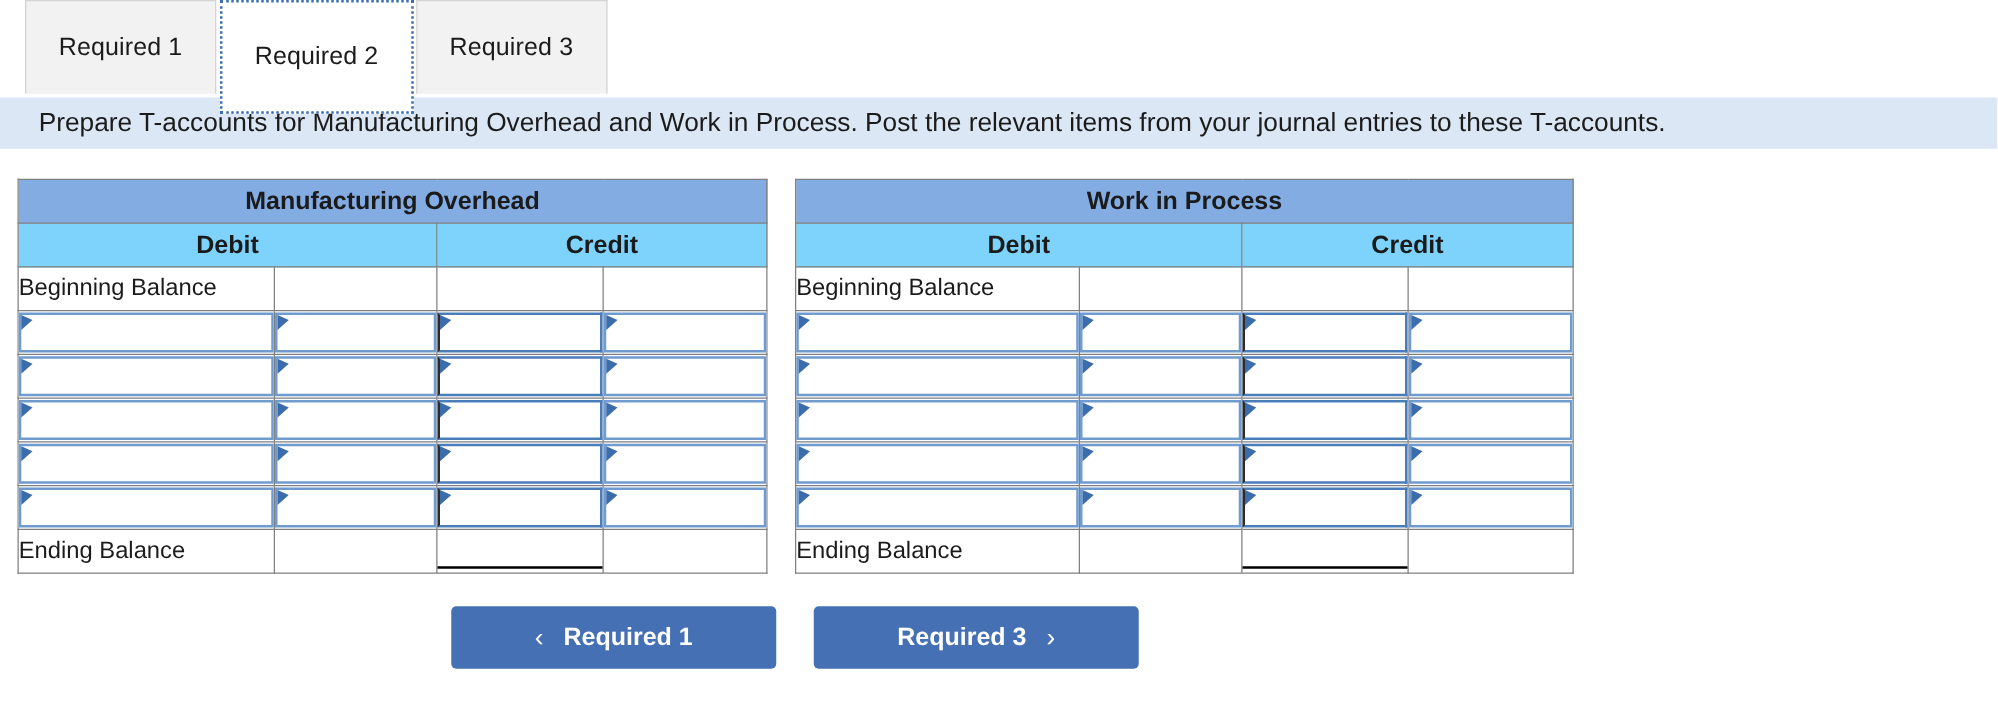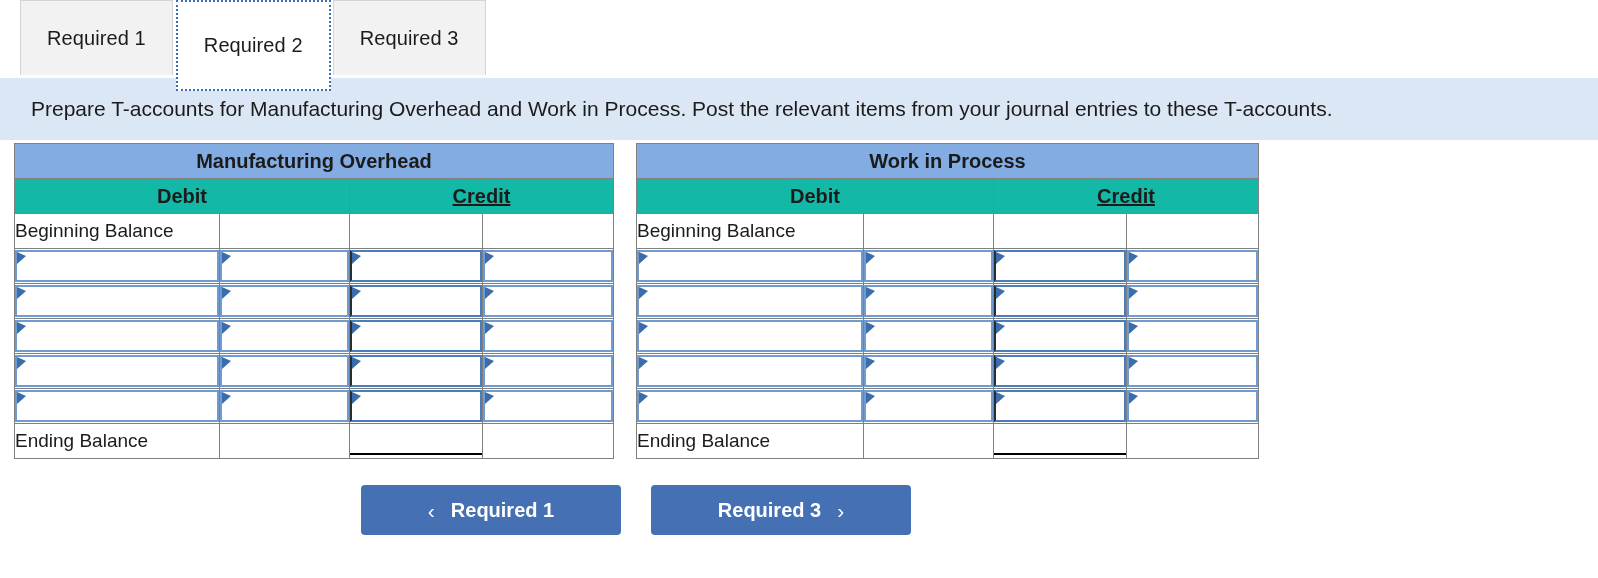--- a/index.html
+++ b/index.html
@@ -53,21 +53,21 @@
     margin-right: 2px;
     margin-left: 2px;
   }
 
   
   .instruction {
     position: absolute;
     left: 0;
     top: 78px;
     width: 1598px;
-    height: 62px;
+    height: 41px;
     box-sizing: border-box;
     background: #dce7f5;
     display: flex;
     align-items: center;
     padding-left: 31px;
     font-size: 21px;
     color: #1b1b1b;
     white-space: nowrap;
   }
 
@@ -98,28 +98,28 @@
   }
   .acct-title {
     background: #83ace3;
     font-weight: bold;
     font-size: 20px;
     text-align: center;
     height: 37px;
     border-color: #7a9fd0;
   }
   .dc-head {
-    background: #14b8a6;
+    background: #7dd3fc;
     font-weight: bold;
     font-size: 20px;
     text-align: center;
     height: 35px;
     border-color: #7a9fd0;
   }
-  .dc-head.credit-head { border-left: 1px solid #6f93c4; text-decoration: underline; }
+  .dc-head.credit-head { border-left: 1px solid #6f93c4; }
 
   .label-cell {
     padding-left: 6px;
     text-align: left;
     font-size: 19px;
     white-space: nowrap;
     border-color: #6d6d6d;
   }
   .bal-row td { height: 37px; border-top: 1px solid #2b2b2b; }
   .bal-row td.midsplit { border-left: 1px solid #2b2b2b; }

